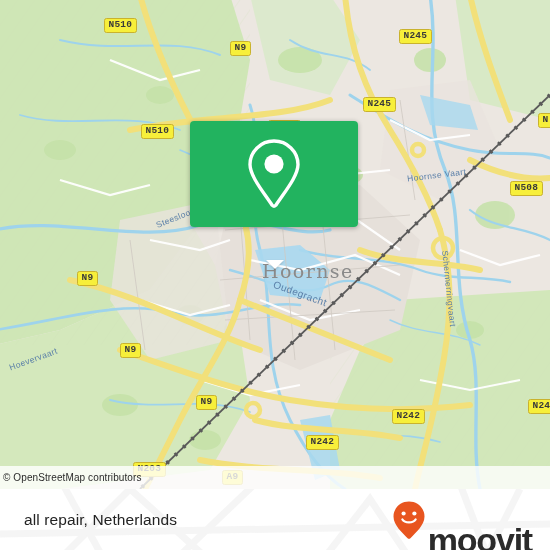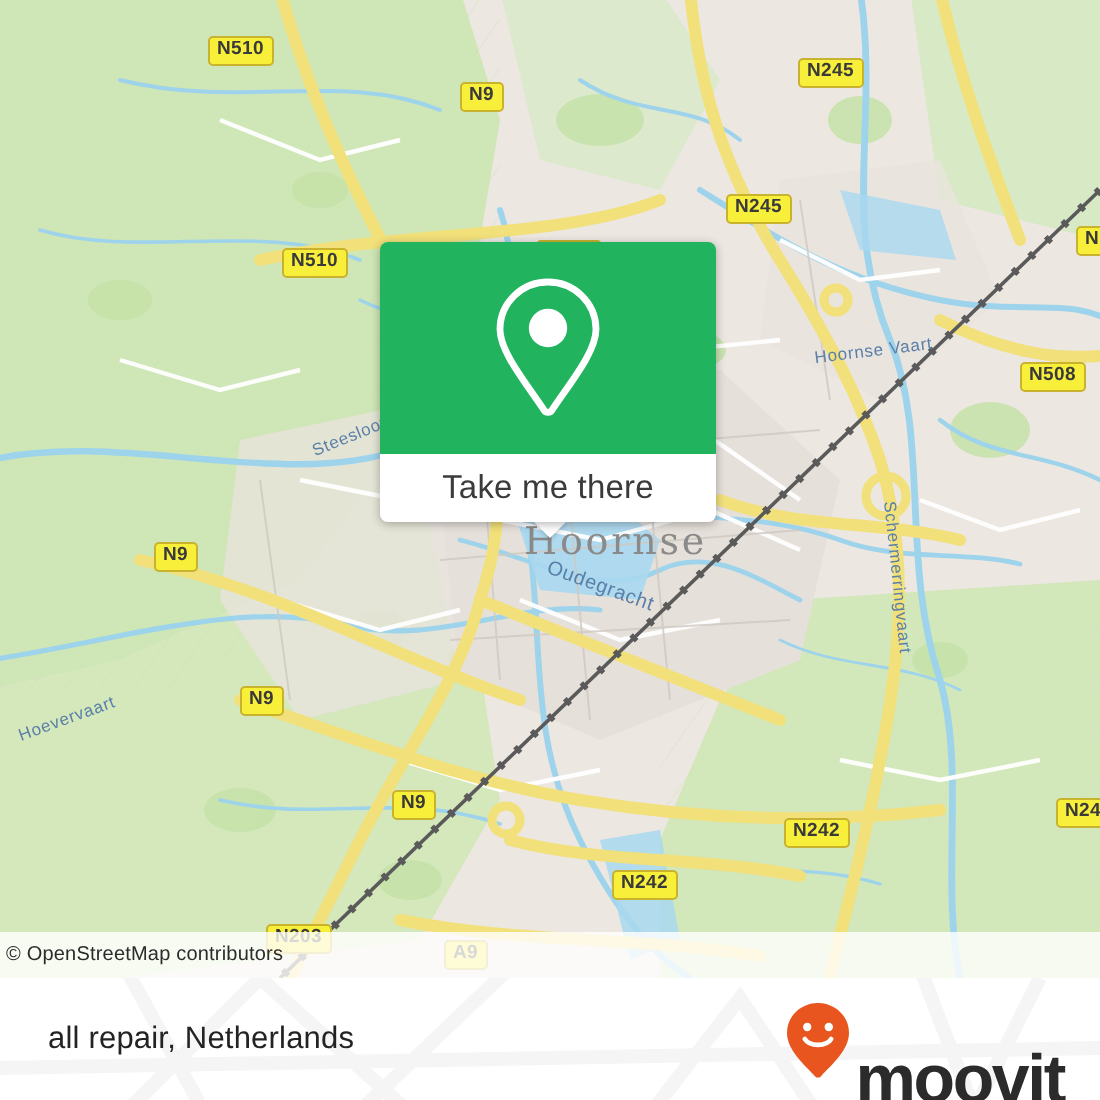--- a/index.html
+++ b/index.html
@@ -33,21 +33,21 @@
     font-family:"Liberation Sans", sans-serif;
     font-size:8.5px;
     color:#5a7fa8;
     letter-spacing:.4px;
   }
   .shield {
     position:absolute;
     background:#f7ef3a;
     border:1.2px solid #c9b22e;
     border-radius:2.5px;
-    font-family:Liberation Sans, sans-serif;
+    font-family:Liberation Mono, monospace;
     font-size:9.5px;
     font-weight:bold;
     color:#3a3a3a;
     padding:1px 3.5px 1.5px 3.5px;
     line-height:10px;
     letter-spacing:.2px;
   }
 
   
   #attribution {
@@ -272,23 +272,20 @@
 </div>
 
 <div id="popup-tail"></div>
 <div id="popup-card">
   <div id="popup-green">
     <svg width="58" height="74" viewBox="0 0 58 74">
       <path d="M29 4 C15.8 4 5 14.6 5 27.6 C5 39 18 54.5 27.1 68.2 C27.9 69.5 30.1 69.5 30.9 68.2 C40 54.5 53 39 53 27.6 C53 14.6 42.2 4 29 4 Z" fill="none" stroke="#ffffff" stroke-width="3.4" stroke-linejoin="round"></path>
       <circle cx="29" cy="27" r="9.6" fill="#ffffff"></circle>
     </svg>
   </div>
-  <div id="popup-button">
-    <span>Take me there</span>
-  </div>
 </div>
 
 <div id="footer">
   <svg id="footer-watermark" width="550" height="120">
     <g stroke="#ededed" fill="none" stroke-width="7">
       <path d="M40 120 L130 30 L230 120"></path>
       <path d="M150 125 L260 20"></path>
       <path d="M0 75 L550 65"></path>
       <path d="M300 130 L370 40 L430 130"></path>
       <path d="M460 25 L500 130"></path>

